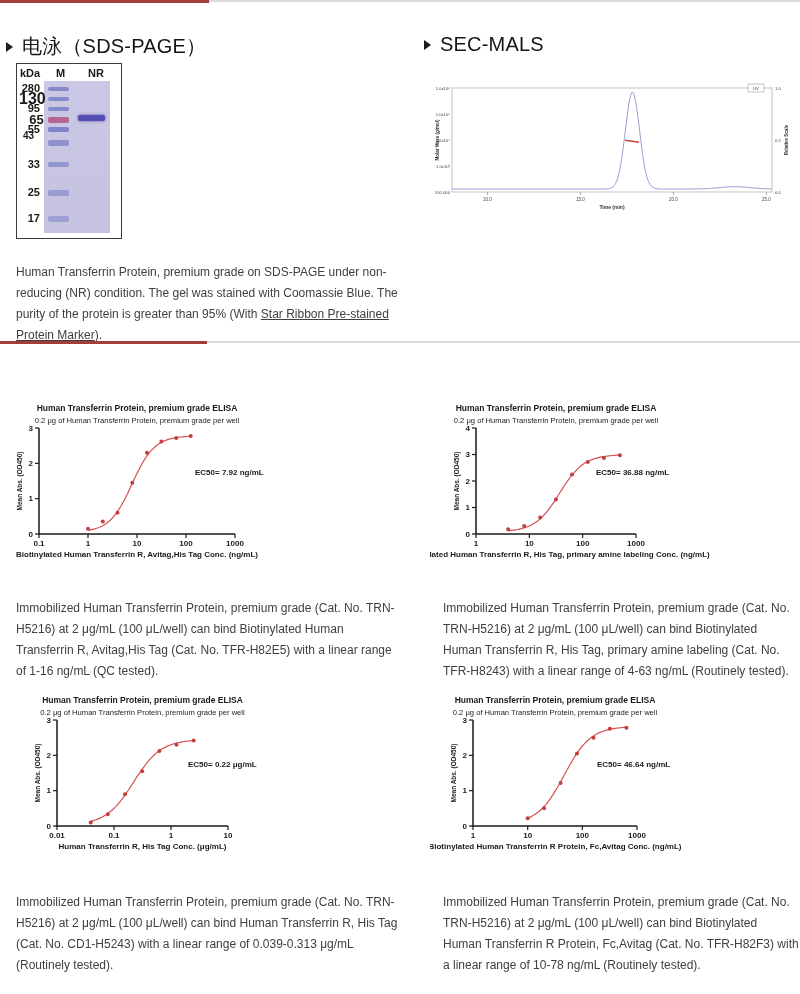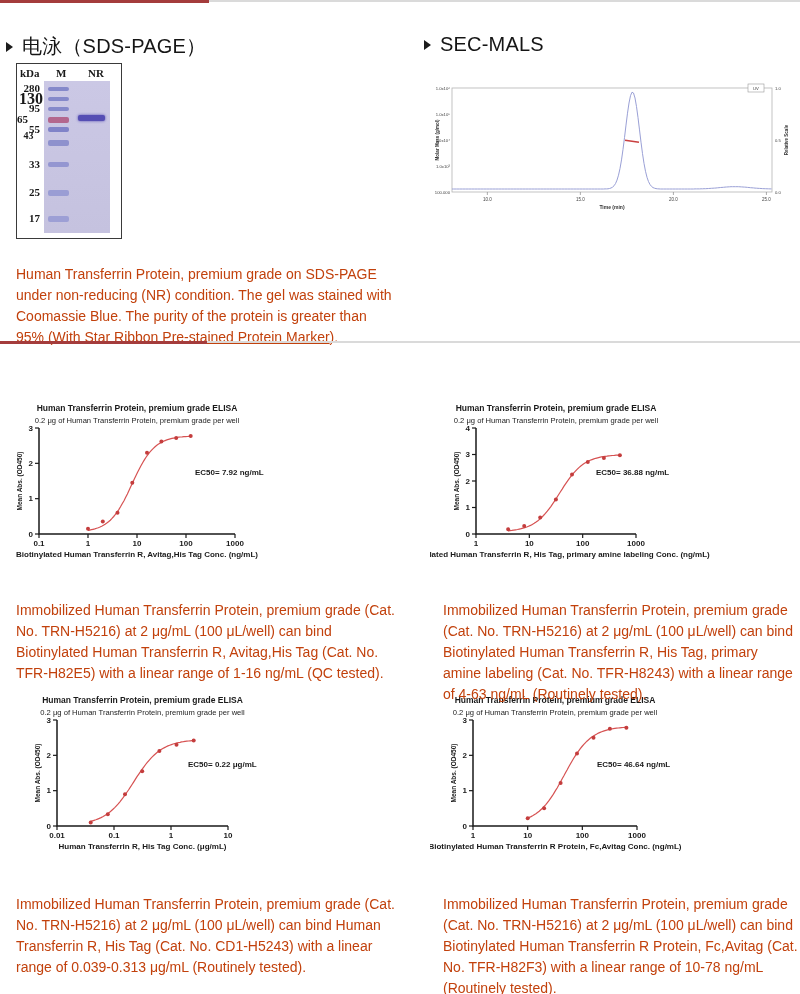--- a/index.html
+++ b/index.html
@@ -4,27 +4,27 @@
 <style>
   html,body{margin:0;padding:0;background:#fff;}
   .page{position:relative;width:800px;height:994px;background:#ffffff;
         font-family:"Liberation Sans",sans-serif;overflow:hidden;padding-left:29px;}
   .hr-red{position:absolute;height:3px;background:#a43c3c;}
   .hr-gray{position:absolute;height:2px;background:#dadada;}
   .sec-head{position:absolute;display:flex;align-items:center;gap:9px;
             font-size:20px;color:#151515;letter-spacing:.2px;cursor:pointer;}
   .tri{width:0;height:0;border-left:7px solid #1c1c1c;border-top:5px solid transparent;
        border-bottom:5px solid transparent;margin-top:1px;}
-  .cap{position:absolute;font-size:14px;line-height:21px;color:#c2410c;}
+  .cap{position:absolute;font-size:12px;line-height:21px;color:#404040;}
   .ul{text-decoration:underline;}
   .gel-box{position:absolute;left:16px;top:63px;width:104px;height:174px;
            border:1px solid #3a3a3a;background:#fff;}
   .gel-area{position:absolute;background:linear-gradient(#cbc8e5,#c5c2df);}
   .band{position:absolute;border-radius:2px;filter:blur(.7px);opacity:.92;}
-  .gel-lbl{position:absolute;font-weight:bold;color:#191919;line-height:13px;font-family:Liberation Serif, serif;}
+  .gel-lbl{position:absolute;font-weight:bold;color:#191919;line-height:13px;}
   .chart{position:absolute;width:360px;height:178px;}
   #c1{left:14px;top:398px;}
   #c2{left:430px;top:398px;}
   #c3{left:28px;top:690px;}
   #c4{left:430px;top:690px;}
   #sec-chart{position:absolute;left:432px;top:72px;width:364px;height:142px;}
 </style>
 </head>
 <body>
 
@@ -47,21 +47,21 @@
       <div class="gel-area" style="left:27px;top:17px;width:66px;height:152px"></div>
       <div class="gel-lbl" style="left:3px;top:3px;font-size:11px">kDa</div>
       <div class="gel-lbl" style="left:39px;top:3px;font-size:11px">M</div>
       <div class="gel-lbl" style="left:71px;top:3px;font-size:11px">NR</div>
       <div class="gel-lbl" style="left:0;top:18.4px;width:23px;text-align:right;font-size:11px">280</div>
       <div class="band" style="left:31px;top:23.4px;width:21px;height:4px;background:#8084c8"></div>
       <div class="gel-lbl" style="left:2px;top:27.9px;width:23px;font-size:16px">130</div>
       <div class="band" style="left:31px;top:32.9px;width:21px;height:4px;background:#8084c8"></div>
       <div class="gel-lbl" style="left:0;top:38.1px;width:23px;text-align:right;font-size:11px">95</div>
       <div class="band" style="left:31px;top:42.9px;width:21px;height:4.5px;background:#8084c8"></div>
-      <div class="gel-lbl" style="left:0;top:48.8px;width:23px;text-align:left;font-size:11px">65</div>
+      <div class="gel-lbl" style="left:8px;top:48.8px;width:23px;text-align:center;font-size:13px">65</div>
       <div class="band" style="left:31px;top:52.8px;width:21px;height:6px;background:#b25f87"></div>
       <div class="gel-lbl" style="left:0;top:58.9px;width:23px;text-align:right;font-size:11px">55</div>
       <div class="band" style="left:31px;top:63.4px;width:21px;height:5px;background:#7a7ec6"></div>
       <div class="gel-lbl" style="left:0;top:65px;width:23px;text-align:center;font-size:10px">43</div>
       <div class="band" style="left:31px;top:76.1px;width:21px;height:5.5px;background:#8a8dcc"></div>
       <div class="gel-lbl" style="left:0;top:93.9px;width:23px;text-align:right;font-size:11px">33</div>
       <div class="band" style="left:31px;top:98.4px;width:21px;height:5px;background:#9093d0"></div>
       <div class="gel-lbl" style="left:0;top:122.0px;width:23px;text-align:right;font-size:11px">25</div>
       <div class="band" style="left:31px;top:126.3px;width:21px;height:5.5px;background:#979ad3"></div>
       <div class="gel-lbl" style="left:0;top:147.6px;width:23px;text-align:right;font-size:11px">17</div>

